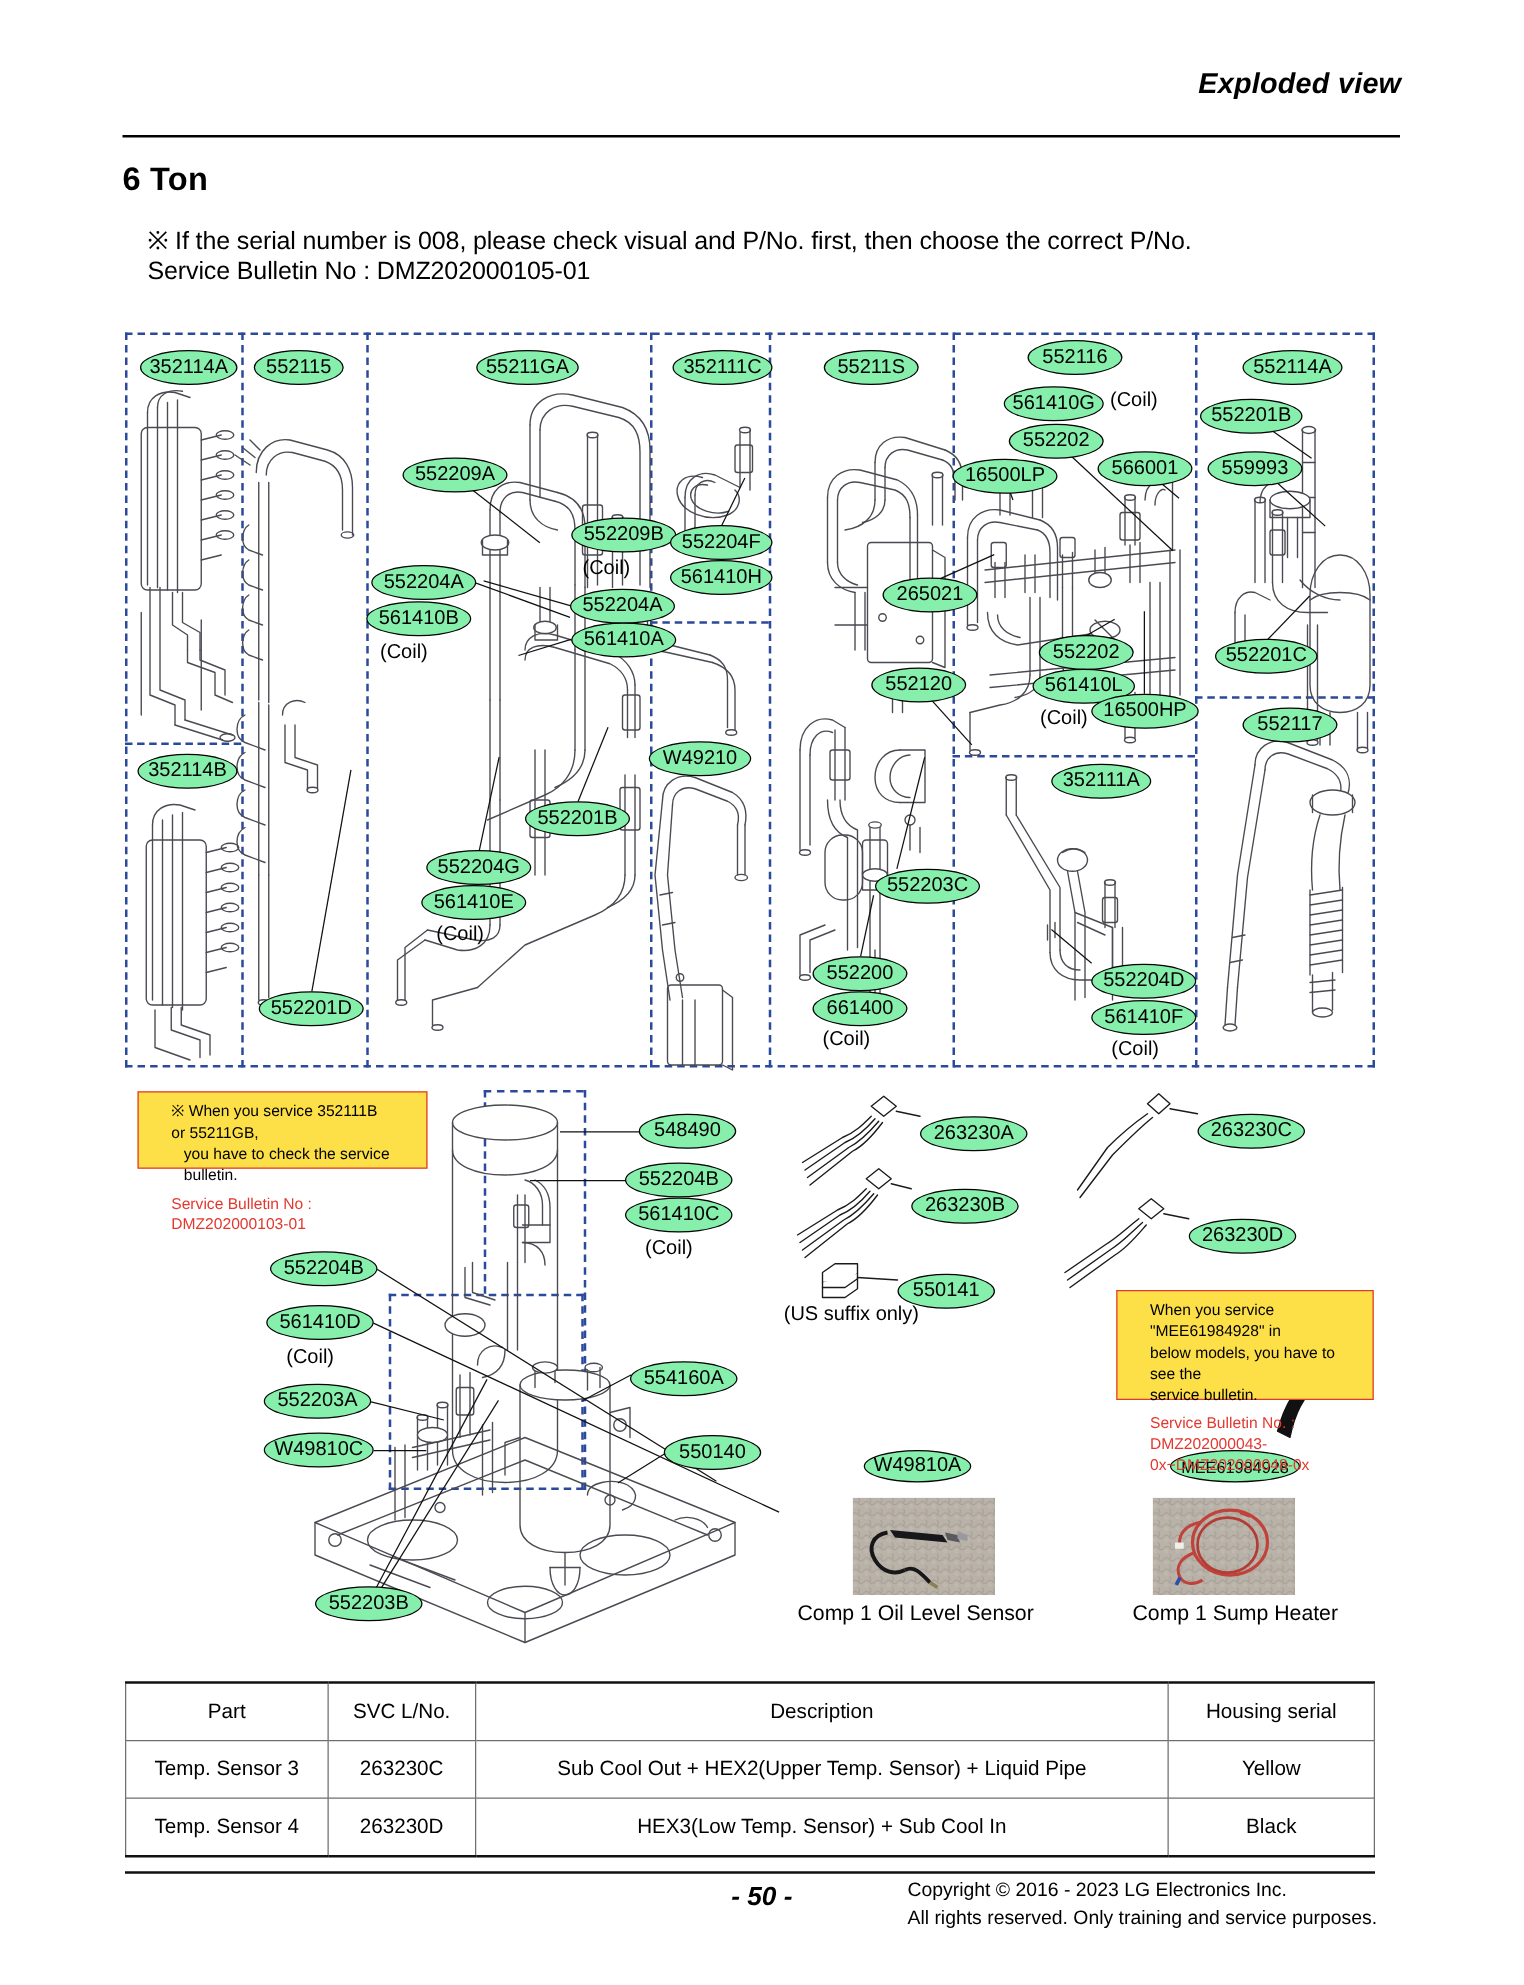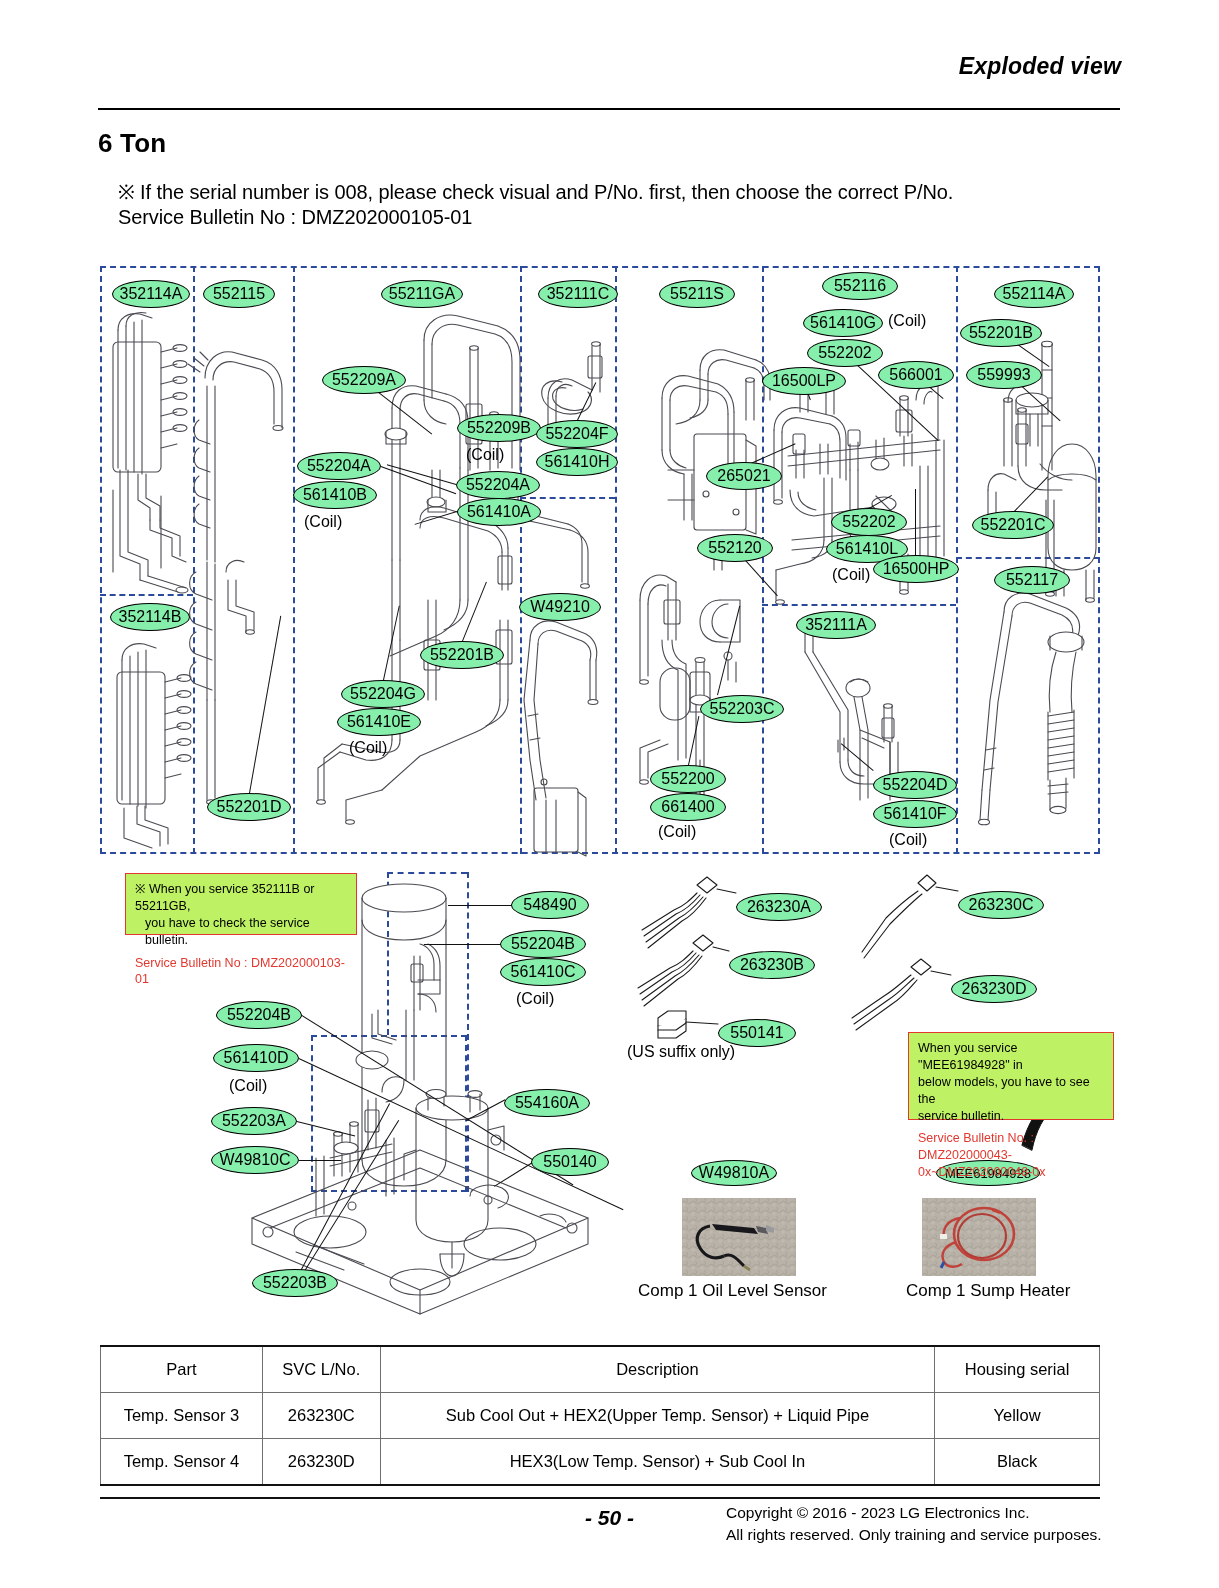--- a/index.html
+++ b/index.html
@@ -75,22 +75,22 @@
   
   #artwork { position:absolute; left:0; top:0; width:1219px; height:1588px; pointer-events:none; z-index:5; }
   #artwork path, #artwork line, #artwork polyline, #artwork ellipse, #artwork rect, #artwork circle {
     fill:none; stroke:#4a4a52; stroke-width:1.1; stroke-linejoin:round; stroke-linecap:round;
   }
   #artwork .fillw { fill:#ffffff; }
   #artwork .dk { stroke:#1a1a1a; }
 
   
   .notice {
-    position:absolute; border:1.5px solid #e2382f; background:#bef264;
-    z-index:40; padding:7px 9px;margin-left:15px;
+    position:absolute; border:1.5px solid #e2382f; background:#fde047;
+    z-index:40; padding:7px 26px;
   }
   .notice .blk { color:#000; font-size:12.5px; line-height:1.35; }
   .notice .red { color:#e2382f; font-size:12.5px; line-height:1.35; }
 
   
   .photo { position:absolute; z-index:25; overflow:hidden; border:0; }
   .photo-caption { position:absolute; font-size:17px; z-index:30; white-space:nowrap; }
 
   
   #spec-table {
@@ -606,21 +606,21 @@
     <div class="balloon" style="left: 457px; top: 498px; width: 84px; height: 28px;">561410A</div>
     <div class="balloon" style="left: 706px; top: 462px; width: 76px; height: 28px;">265021</div>
     <div class="balloon" style="left: 831px; top: 508px; width: 76px; height: 28px;">552202</div>
     <div class="balloon" style="left: 972px; top: 511px; width: 82px; height: 28px;">552201C</div>
     <div class="balloon" style="left: 697px; top: 534px; width: 76px; height: 28px;">552120</div>
     <div class="balloon" style="left: 826px; top: 535px; width: 82px; height: 28px;">561410L</div>
     <div class="balloon" style="left: 873px; top: 555px; width: 86px; height: 28px;">16500HP</div>
     <div class="balloon" style="left: 994px; top: 566px; width: 76px; height: 28px;">552117</div>
     <div class="balloon" style="left: 110px; top: 603px; width: 80px; height: 28px;">352114B</div>
     <div class="balloon" style="left: 519px; top: 593px; width: 82px; height: 28px;">W49210</div>
-    <div class="balloon" style="left: 796px; top: 611px; width: 80px; height: 28px;">352111A</div>
+    <div class="balloon" style="left: 841px; top: 611px; width: 80px; height: 28px;">352111A</div>
     <div class="balloon" style="left: 420px; top: 641px; width: 84px; height: 28px;">552201B</div>
     <div class="balloon" style="left: 341px; top: 680px; width: 84px; height: 28px;">552204G</div>
     <div class="balloon" style="left: 700px; top: 695px; width: 84px; height: 28px;">552203C</div>
     <div class="balloon" style="left: 337px; top: 708px; width: 84px; height: 28px;">561410E</div>
     <div class="balloon" style="left: 650px; top: 765px; width: 76px; height: 28px;">552200</div>
     <div class="balloon" style="left: 873px; top: 771px; width: 84px; height: 28px;">552204D</div>
     <div class="balloon" style="left: 650px; top: 793px; width: 76px; height: 28px;">661400</div>
     <div class="balloon" style="left: 873px; top: 800px; width: 84px; height: 28px;">561410F</div>
     <div class="balloon" style="left: 207px; top: 793px; width: 84px; height: 28px;">552201D</div>
     <div class="balloon" style="left: 511px; top: 891px; width: 78px; height: 28px;">548490</div>

